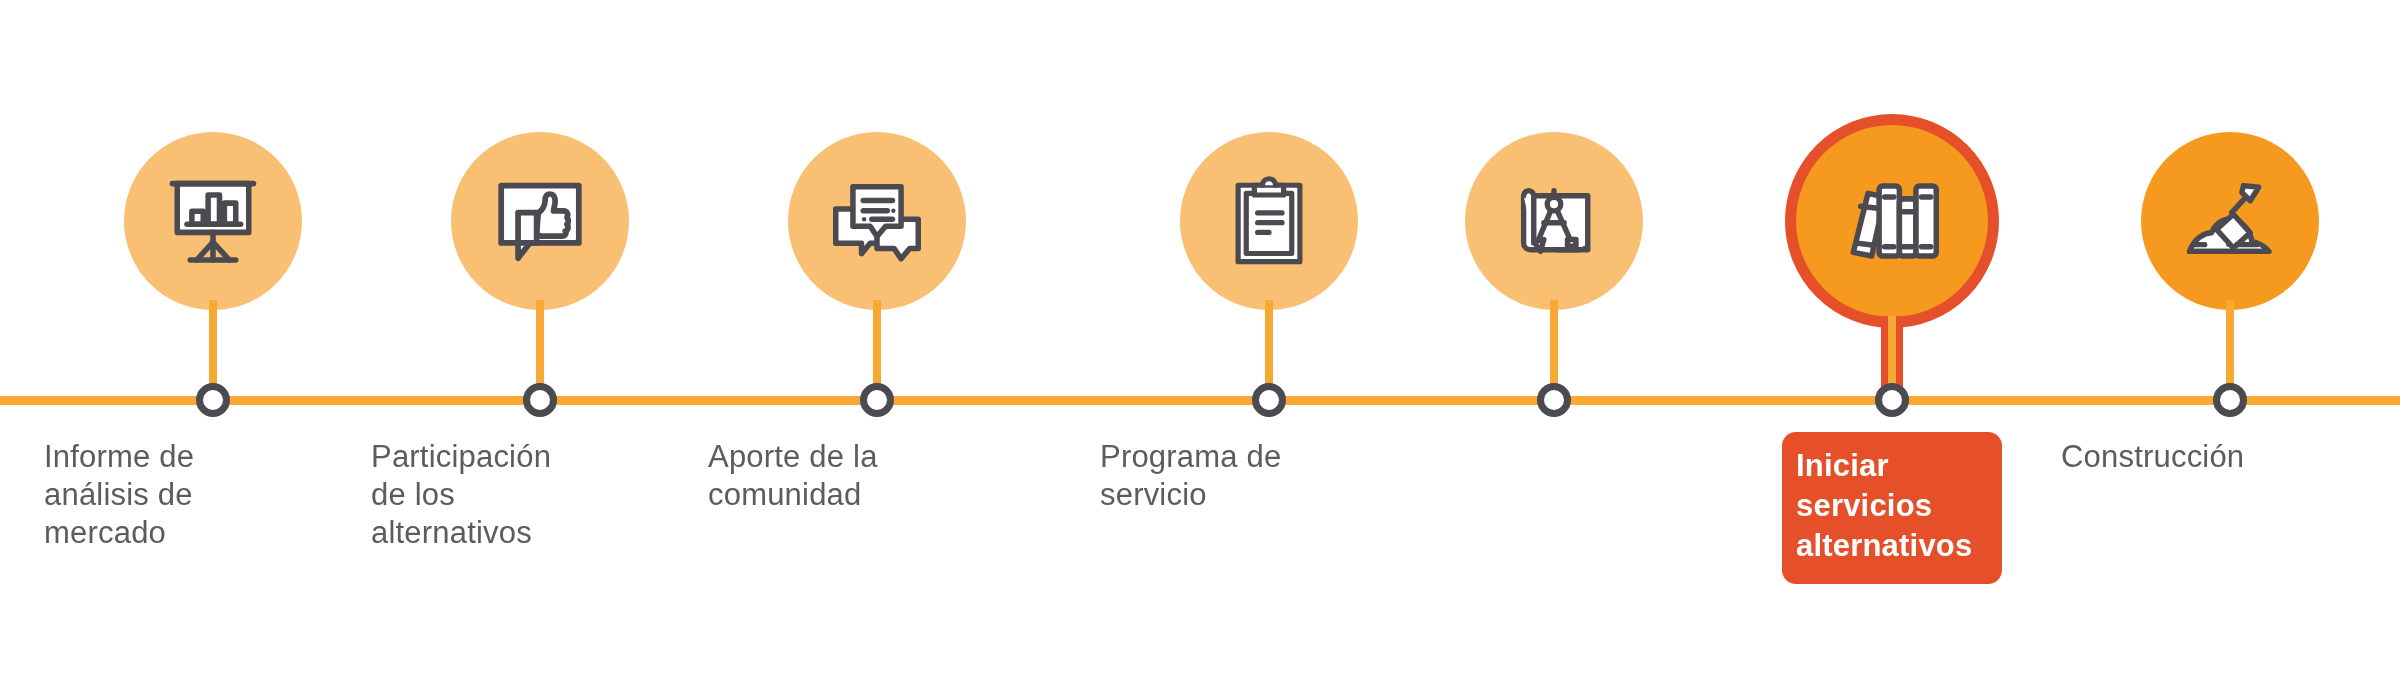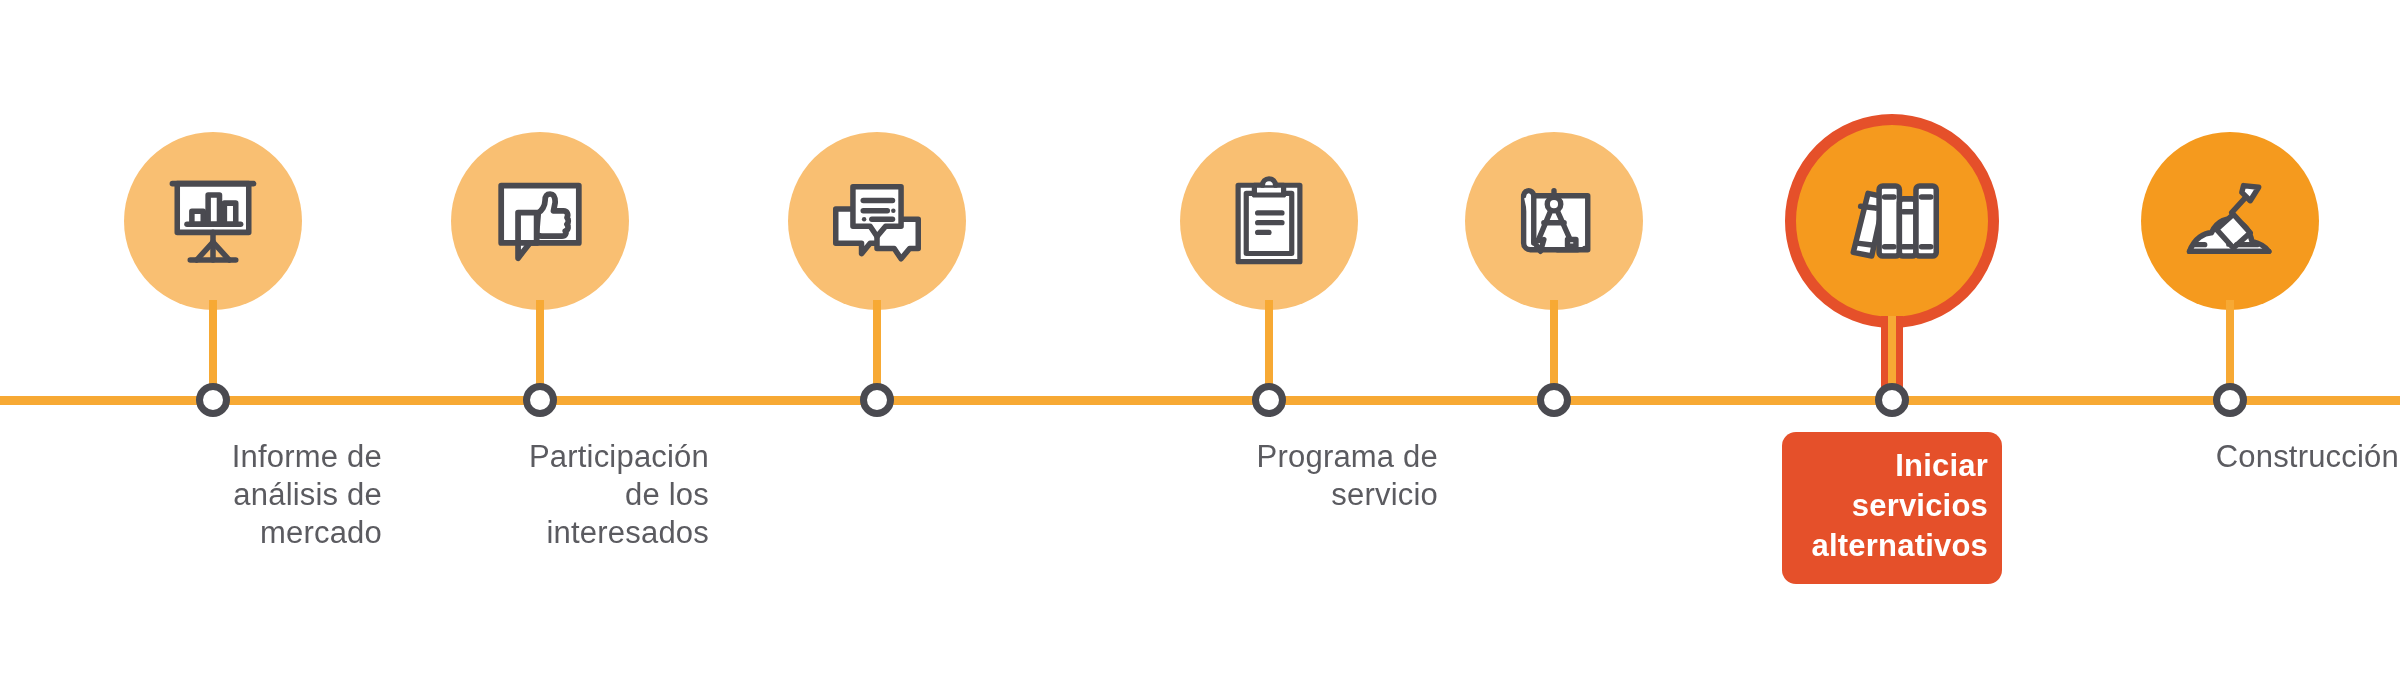--- a/index.html
+++ b/index.html
@@ -103,21 +103,21 @@
     border: 7px solid #4A4A50;
   }
 
   
   .label {
     position: absolute;
     left: 50%;
     margin-left: -169px;
     top: 438px;
     width: 338px;
-    text-align: right;
+    text-align: left;
     font-size: 31px;
     line-height: 38px;
     color: #5B5B60;
     letter-spacing: 0.2px;
     font-weight: 400;
     white-space: pre-line;
   }
   .step.is-current .label {
     margin-left: -110px;
     width: 220px;
@@ -165,38 +165,40 @@
       <svg width="108" height="108" viewBox="0 0 64 64" fill="none" stroke="#4A4A50" stroke-width="3.4" stroke-linecap="round" stroke-linejoin="round">
         <path d="M9 11h46v34H26l-7 9v-9H9z" fill="#ffffff"></path>
         <path d="M31 27c2-1 4-4 4-7 0-3 1-4 3-4s3 2 3 5l-1 5h6c2 0 3 2 2 4 1 1 1 3 0 4 1 1 1 3-1 4 1 1 0 3-2 3H33c-2 0-3-1-3-2z" fill="#ffffff"></path>
         <rect x="19" y="27" width="11" height="18" fill="#ffffff"></rect>
       </svg>
     </div>
     <div class="stem"></div>
     <div class="node"></div>
     <div class="label">Participación
 de los
-interesados</div>
+alternativos</div>
   </div>
 
   <div class="step" style="left:877px">
     <div class="bubble">
       <svg width="110" height="110" viewBox="0 0 64 64" fill="none" stroke="#4A4A50" stroke-width="3.2" stroke-linecap="round" stroke-linejoin="round">
         <path d="M8 25h26v20h-6l-5 6v-6H8z" fill="#ffffff"></path>
         <path d="M32 31h24v17h-5l-5 6-4-6h-10z" fill="#ffffff"></path>
         <path d="M18 12h28v23h-9l-5 6-4-6h-10z" fill="#ffffff"></path>
         <line x1="24" y1="20" x2="41" y2="20"></line>
         <line x1="24" y1="26" x2="38" y2="26"></line>
         <line x1="29" y1="31" x2="41" y2="31"></line>
         <circle cx="41.5" cy="26" r="1.3" fill="#4A4A50" stroke="none"></circle>
         <circle cx="24.5" cy="31" r="1.3" fill="#4A4A50" stroke="none"></circle>
       </svg>
     </div>
     <div class="stem"></div>
     <div class="node"></div>
+    <div class="label">Aporte de la
+comunidad</div>
   </div>
 
   <div class="step" style="left:1269px">
     <div class="bubble">
       <svg width="104" height="104" viewBox="0 0 64 64" fill="none" stroke="#4A4A50" stroke-width="3.2" stroke-linecap="round" stroke-linejoin="round">
         <rect x="13" y="10" width="38" height="47" fill="#ffffff"></rect>
         <rect x="18" y="15" width="28" height="37" fill="#ffffff"></rect>
         <path d="M23 10h18v6H23z" fill="#ffffff"></path>
         <path d="M28 10a4 4 0 0 1 8 0" fill="#ffffff"></path>
         <line x1="25" y1="27" x2="40" y2="27"></line>

